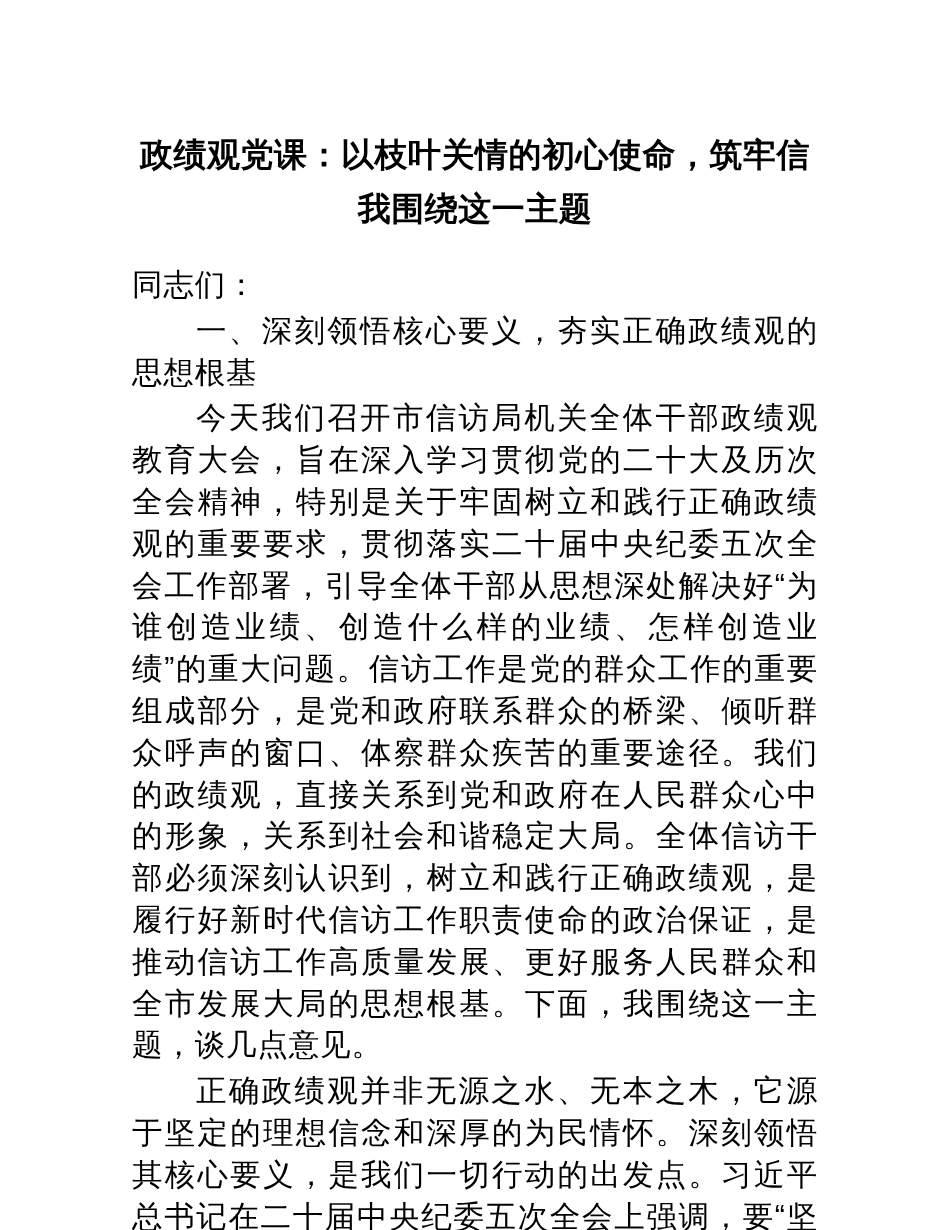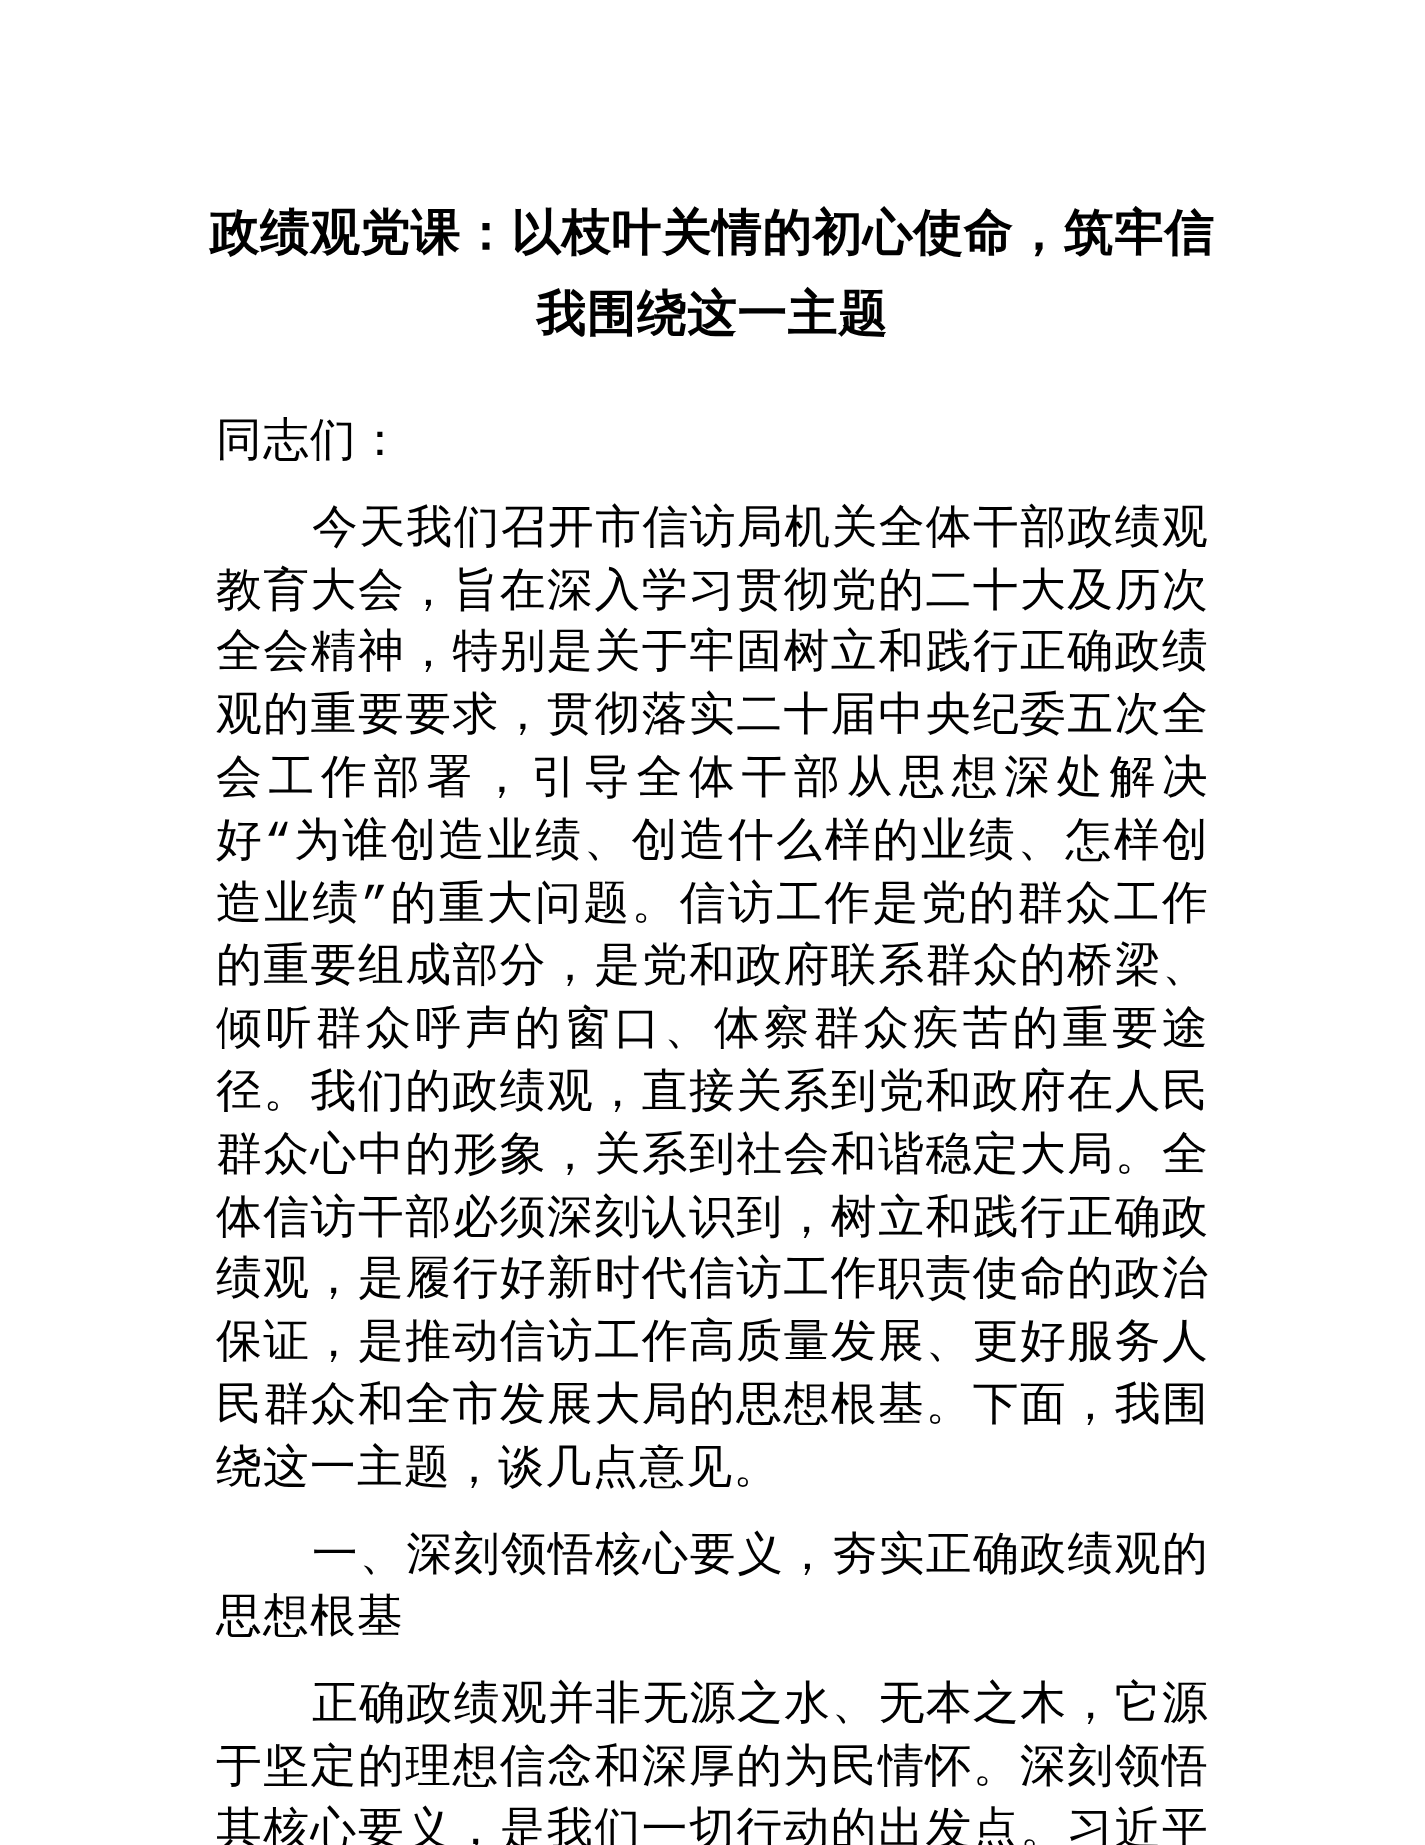--- a/index.html
+++ b/index.html
@@ -40,27 +40,27 @@
     text-align: center;
     letter-spacing: 0.5px;
     margin: 0;
     padding-top: 128px;
     color: #000000;
     white-space: normal;
   }
 
   
   .para {
-    font-family: Liberation Mono, monospace;
+    font-family: Liberation Sans, sans-serif;
     font-size: 30.5px;
     line-height: 41.8px;
     text-align: justify;
     text-justify: inter-character;
     text-align-last: left;
-    margin: 16px;
+    margin: 4px;
     letter-spacing: 0.85px;
     color: #000000;
   }
 
   .para.indent {
     text-indent: 64px;
   }
 
   .para.no-indent {
     text-indent: 0;
@@ -75,20 +75,20 @@
 
 <div id="page">
   <div id="content">
 
     <h1 class="doc-title"><span>政绩观党课：以枝叶关情的初心使命，筑牢信</span><br><span>我围绕这一主题</span></h1>
 
     <div class="spacer-top"></div>
 
     <p class="para no-indent">同志们：</p>
 
+    <p class="para indent">一、深刻领悟核心要义，夯实正确政绩观的思想根基</p>
+
     <p class="para indent">今天我们召开市信访局机关全体干部政绩观教育大会，旨在深入学习贯彻党的二十大及历次全会精神，特别是关于牢固树立和践行正确政绩观的重要要求，贯彻落实二十届中央纪委五次全会工作部署，引导全体干部从思想深处解决好“为谁创造业绩、创造什么样的业绩、怎样创造业绩”的重大问题。信访工作是党的群众工作的重要组成部分，是党和政府联系群众的桥梁、倾听群众呼声的窗口、体察群众疾苦的重要途径。我们的政绩观，直接关系到党和政府在人民群众心中的形象，关系到社会和谐稳定大局。全体信访干部必须深刻认识到，树立和践行正确政绩观，是履行好新时代信访工作职责使命的政治保证，是推动信访工作高质量发展、更好服务人民群众和全市发展大局的思想根基。下面，我围绕这一主题，谈几点意见。</p>
-
-    <p class="para indent">一、深刻领悟核心要义，夯实正确政绩观的思想根基</p>
 
     <p class="para indent">正确政绩观并非无源之水、无本之木，它源于坚定的理想信念和深厚的为民情怀。深刻领悟其核心要义，是我们一切行动的出发点。习近平总书记在二十届中央纪委五次全会上强调，要“坚持以党性立身做事，树立正确权力观、政绩观、事业观”。这为我们指明了方向。党性是根本，人民是中心。对信访部门而言，正确的政绩观必须牢牢锚定“人民信访为人</p>
 
   </div>
 </div>
 
 </body></html>

